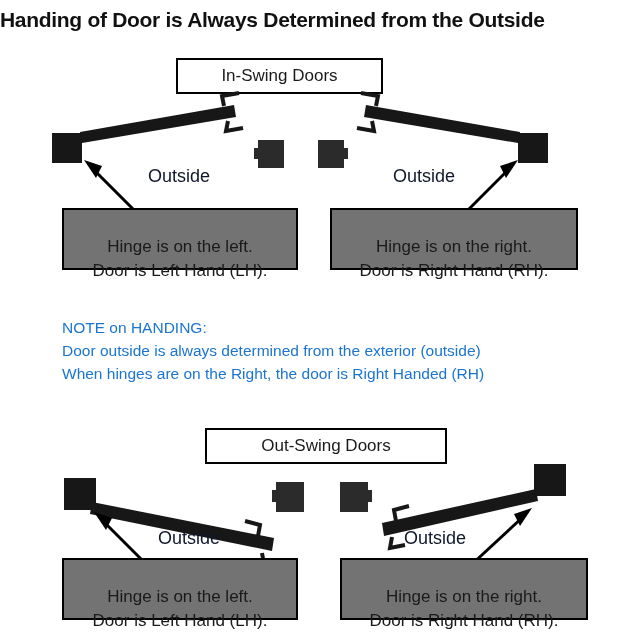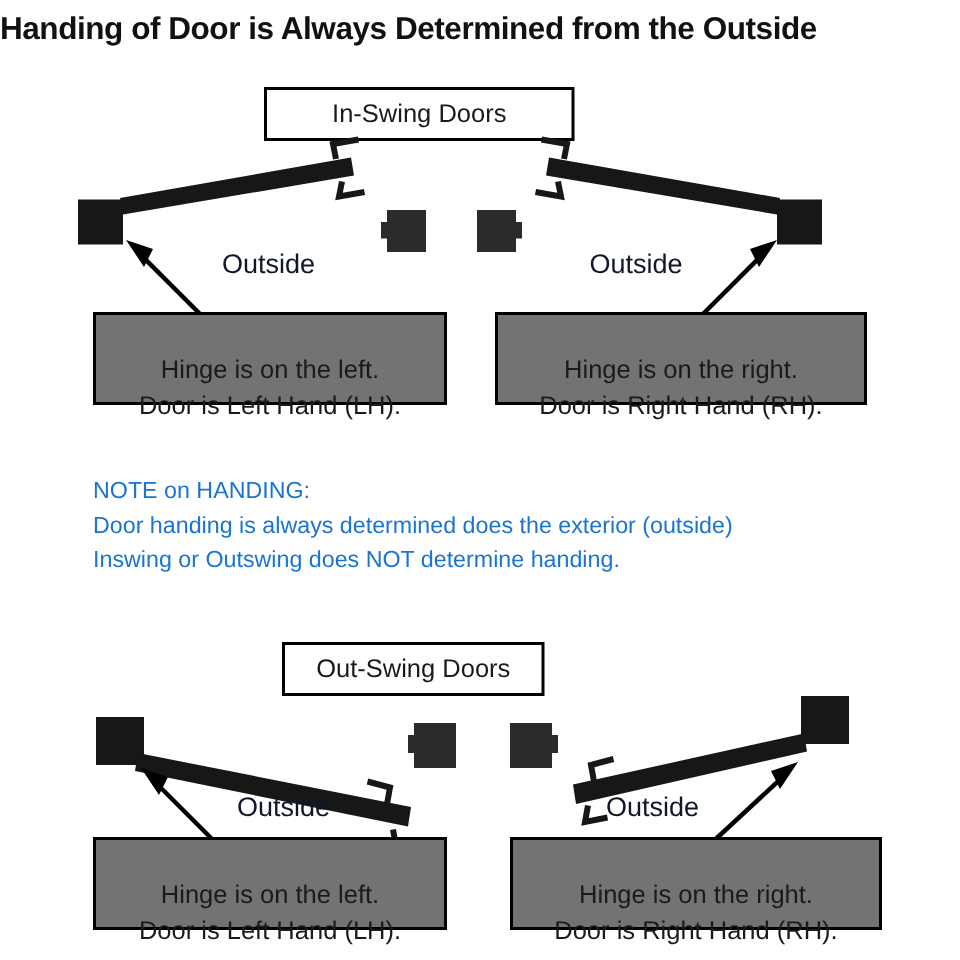--- a/index.html
+++ b/index.html
@@ -36,23 +36,23 @@
     line-height: 1;
     padding: 7px 0 8px 0;
     box-sizing: border-box;
   }
   #header-inswing {
     left: 176px;
     top: 58px;
     width: 207px;
   }
   #header-outswing {
-    left: 188px;
+    left: 205px;
     top: 428px;
-    width: 175px;
+    width: 242px;
     text-align: center;
   }
   .callout-box {
     position: absolute;
     border: 2px solid #000000;
     background: #737373;
     box-sizing: border-box;
     font-size: 17px;
     color: #1a1a1a;
     text-align: center;
@@ -156,22 +156,22 @@
   <span class="line">Door is Left Hand (LH).</span>
 </div>
 
 <div class="callout-box" id="callout-inswing-right">
   <span class="line">Hinge is on the right.</span>
   <span class="line">Door is Right Hand (RH).</span>
 </div>
 
 <div id="note-block">
   <span class="note-line">NOTE on HANDING:</span>
-  <span class="note-line">Door handing is always determined does the exterior (outside)</span>
-  <span class="note-line">Inswing or Outswing does NOT determine handing.</span>
+  <span class="note-line">Door outside is always determined from the exterior (outside)</span>
+  <span class="note-line">When hinges are on the Right, the door is Right Handed (RH)</span>
 </div>
 
 <div class="section-header" id="header-outswing">Out-Swing Doors</div>
 
 <svg class="door-svg" id="diagram-outswing" viewBox="0 0 640 640">
 
   <g>
     <rect x="64" y="478" width="32" height="32" fill="#171717"></rect>
     <polygon points="92,502 90,514 272,551 274,538" fill="#171717"></polygon>
     <g stroke="#171717" stroke-width="4" fill="none">

